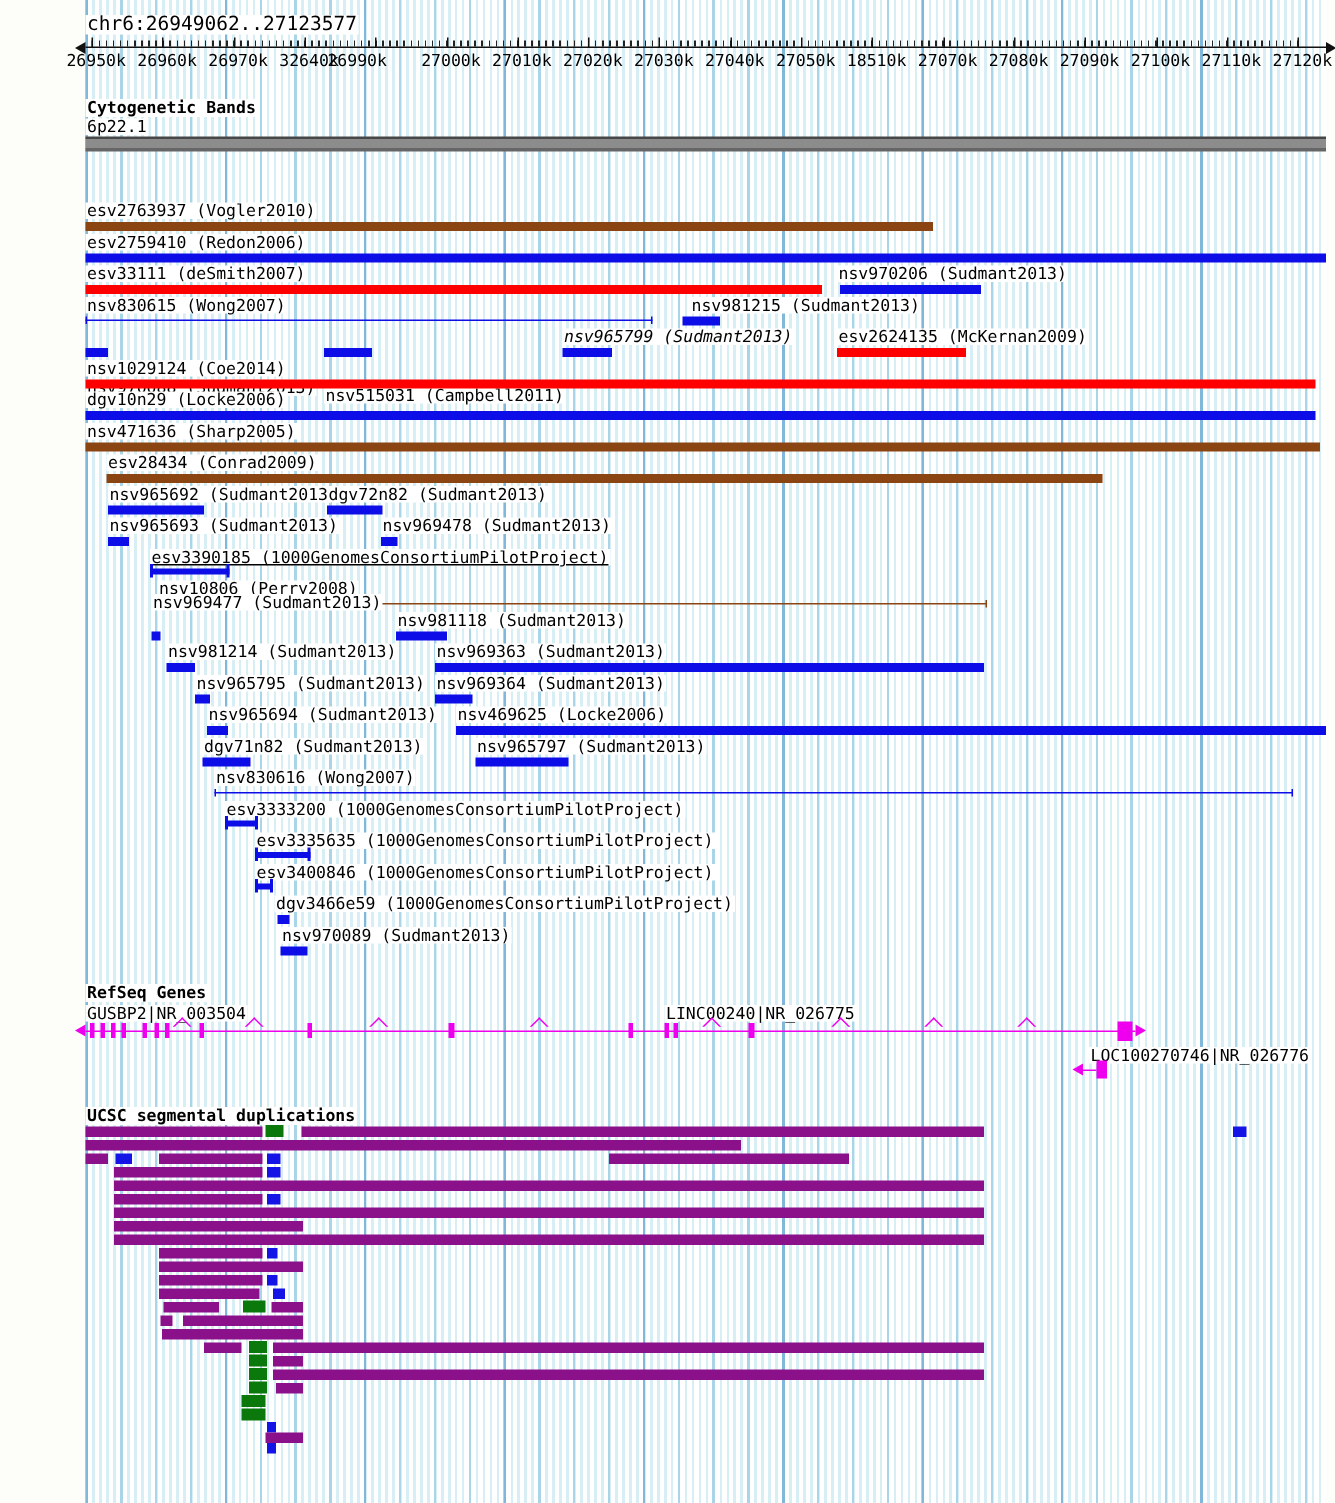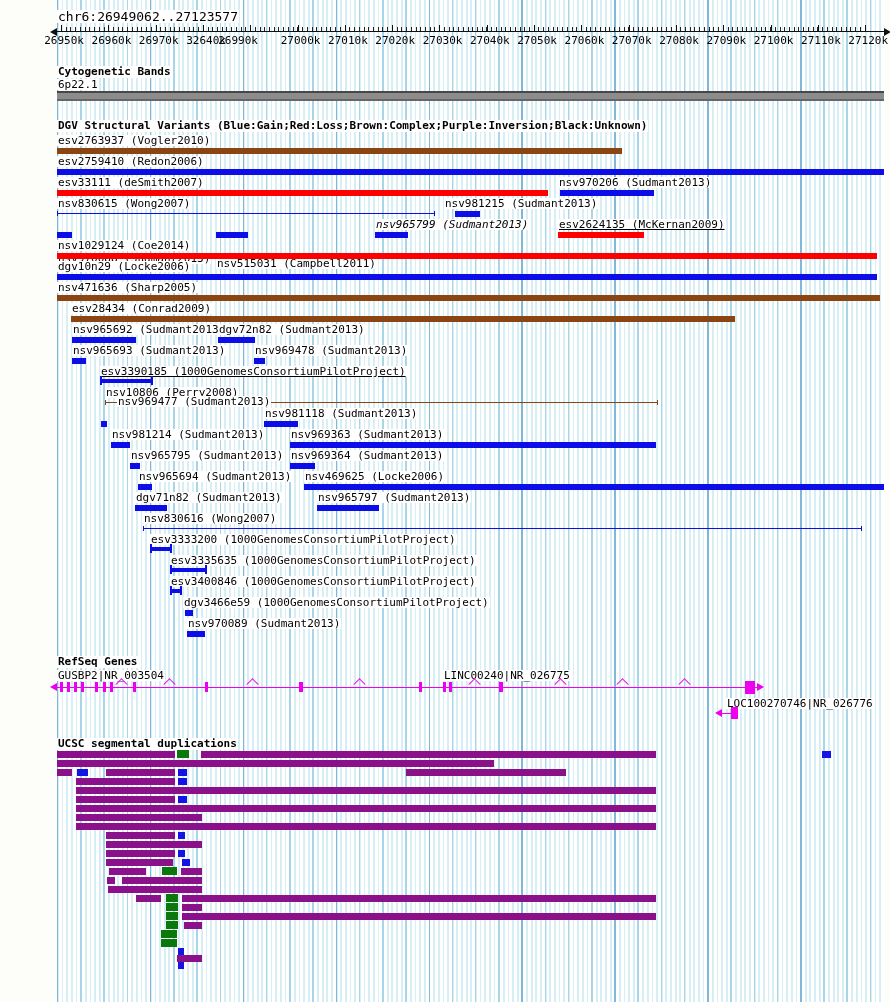--- a/index.html
+++ b/index.html
@@ -83,60 +83,59 @@
       <div class="ruler-lab" style="left: 344.8px;">27010k</div>
       <div class="ruler-major" style="left: 392.1px;"></div>
       <div class="ruler-lab" style="left: 392.1px;">27020k</div>
       <div class="ruler-major" style="left: 439.4px;"></div>
       <div class="ruler-lab" style="left: 439.4px;">27030k</div>
       <div class="ruler-major" style="left: 486.7px;"></div>
       <div class="ruler-lab" style="left: 486.7px;">27040k</div>
       <div class="ruler-major" style="left: 534px;"></div>
       <div class="ruler-lab" style="left: 534px;">27050k</div>
       <div class="ruler-major" style="left: 581.3px;"></div>
-      <div class="ruler-lab" style="left: 581.3px;">27060k</div>
+      <div class="ruler-lab" style="left: 581.3px;">18510k</div>
       <div class="ruler-major" style="left: 628.6px;"></div>
       <div class="ruler-lab" style="left: 628.6px;">27070k</div>
       <div class="ruler-major" style="left: 675.9px;"></div>
       <div class="ruler-lab" style="left: 675.9px;">27080k</div>
       <div class="ruler-major" style="left: 723.2px;"></div>
       <div class="ruler-lab" style="left: 723.2px;">27090k</div>
       <div class="ruler-major" style="left: 770.5px;"></div>
       <div class="ruler-lab" style="left: 770.5px;">27100k</div>
       <div class="ruler-major" style="left: 817.8px;"></div>
       <div class="ruler-lab" style="left: 817.8px;">27110k</div>
       <div class="ruler-major" style="left: 865.1px;"></div>
       <div class="ruler-lab" style="left: 865.1px;">27120k</div>
     </div>
 
   <div class="hdr" style="left:57px;top:66px;">Cytogenetic Bands</div>
   <div class="lbl" style="left:57px;top:79px;">6p22.1</div>
   <div id="band-bar"></div>
 
-  <div class="hdr" style="left:57px;top:120px;">DGV Structural Variants (Blue:Gain;Red:Loss;Brown:Complex;Purple:Inversion;Black:Unknown)</div>
   <div id="dgv-track">
       <div class="lbl" style="left: 57px; top: 135px;">esv2763937 (Vogler2010)</div>
       <div class="bar bar" style="color: rgb(139, 69, 19); left: 57px; width: 565px; top: 148px;"></div>
       <div class="lbl" style="left: 57px; top: 156px;">esv2759410 (Redon2006)</div>
       <div class="bar bar" style="color: rgb(13, 13, 232); left: 57px; width: 827px; top: 169px;"></div>
       <div class="lbl" style="left: 57px; top: 177px;">esv33111 (deSmith2007)</div>
       <div class="bar bar" style="color: rgb(255, 0, 0); left: 57px; width: 491px; top: 190px;"></div>
       <div class="lbl" style="left: 558px; top: 177px;">nsv970206 (Sudmant2013)</div>
       <div class="bar bar" style="color: rgb(13, 13, 232); left: 560px; width: 94px; top: 190px;"></div>
       <div class="lbl" style="left: 57px; top: 198px;">nsv830615 (Wong2007)</div>
       <div class="bar line" style="color: rgb(13, 13, 232); left: 57px; width: 378px; top: 213px;"></div>
-      <div class="lbl" style="left: 444px; top: 198px; text-align: right;">nsv981215 (Sudmant2013)</div>
+      <div class="lbl" style="left: 460px; top: 198px; text-align: right;">nsv981215 (Sudmant2013)</div>
       <div class="bar bar" style="color: rgb(13, 13, 232); left: 455px; width: 25px; top: 211px;"></div>
       <div class="lbl" style="left: 57px; top: 219px; margin-top: 34px;">nsv970088 (Sudmant2013)</div>
       <div class="bar bar" style="color: rgb(13, 13, 232); left: 57px; width: 15px; top: 232px;"></div>
       <div class="lbl" style="left: 216px; top: 219px; margin-top: 39px;">nsv515031 (Campbell2011)</div>
       <div class="bar bar" style="color: rgb(13, 13, 232); left: 216px; width: 32px; top: 232px;"></div>
       <div class="lbl" style="left: 375px; top: 219px; font-style: italic;">nsv965799 (Sudmant2013)</div>
       <div class="bar bar" style="color: rgb(13, 13, 232); left: 375px; width: 33px; top: 232px;"></div>
-      <div class="lbl" style="left: 558px; top: 219px; text-decoration: underline;">esv2624135 (McKernan2009)</div>
+      <div class="lbl" style="left: 558px; top: 219px;">esv2624135 (McKernan2009)</div>
       <div class="bar bar" style="color: rgb(255, 0, 0); left: 558px; width: 86px; top: 232px;"></div>
       <div class="lbl" style="left: 57px; top: 240px;">nsv1029124 (Coe2014)</div>
       <div class="bar bar" style="color: rgb(255, 0, 0); left: 57px; width: 820px; top: 253px;"></div>
       <div class="lbl" style="left: 57px; top: 261px;">dgv10n29 (Locke2006)</div>
       <div class="bar bar" style="color: rgb(13, 13, 232); left: 57px; width: 820px; top: 274px;"></div>
       <div class="lbl" style="left: 57px; top: 282px;">nsv471636 (Sharp2005)</div>
       <div class="bar bar" style="color: rgb(139, 69, 19); left: 57px; width: 823px; top: 295px;"></div>
       <div class="lbl" style="left: 71px; top: 303px;">esv28434 (Conrad2009)</div>
       <div class="bar bar" style="color: rgb(139, 69, 19); left: 71px; width: 664px; top: 316px;"></div>
       <div class="lbl" style="left: 72px; top: 324px;">nsv965692 (Sudmant2013)</div>
@@ -144,21 +143,21 @@
       <div class="lbl" style="left: 218px; top: 324px;">dgv72n82 (Sudmant2013)</div>
       <div class="bar bar" style="color: rgb(13, 13, 232); left: 218px; width: 37px; top: 337px;"></div>
       <div class="lbl" style="left: 72px; top: 345px;">nsv965693 (Sudmant2013)</div>
       <div class="bar bar" style="color: rgb(13, 13, 232); left: 72px; width: 14px; top: 358px;"></div>
       <div class="lbl" style="left: 254px; top: 345px;">nsv969478 (Sudmant2013)</div>
       <div class="bar bar" style="color: rgb(13, 13, 232); left: 254px; width: 11px; top: 358px;"></div>
       <div class="lbl" style="left: 100px; top: 366px; text-decoration: underline;">esv3390185 (1000GenomesConsortiumPilotProject)</div>
       <div class="bar serif" style="color: rgb(13, 13, 232); left: 100px; width: 53px; top: 379px;"></div>
       <div class="lbl" style="left: 105px; top: 387px;">nsv10806 (Perry2008)</div>
       <div class="bar line" style="color: rgb(139, 69, 19); left: 105px; width: 553px; top: 402px;"></div>
-      <div class="lbl" style="left: 101px; top: 396px; margin-left: 16px;">nsv969477 (Sudmant2013)</div>
+      <div class="lbl" style="left: 101px; top: 396px;">nsv969477 (Sudmant2013)</div>
       <div class="bar bar" style="color: rgb(13, 13, 232); left: 101px; width: 6px; top: 421px;"></div>
       <div class="lbl" style="left: 264px; top: 408px;">nsv981118 (Sudmant2013)</div>
       <div class="bar bar" style="color: rgb(13, 13, 232); left: 264px; width: 34px; top: 421px;"></div>
       <div class="lbl" style="left: 111px; top: 429px;">nsv981214 (Sudmant2013)</div>
       <div class="bar bar" style="color: rgb(13, 13, 232); left: 111px; width: 19px; top: 442px;"></div>
       <div class="lbl" style="left: 290px; top: 429px;">nsv969363 (Sudmant2013)</div>
       <div class="bar bar" style="color: rgb(13, 13, 232); left: 290px; width: 366px; top: 442px;"></div>
       <div class="lbl" style="left: 130px; top: 450px;">nsv965795 (Sudmant2013)</div>
       <div class="bar bar" style="color: rgb(13, 13, 232); left: 130px; width: 10px; top: 463px;"></div>
       <div class="lbl" style="left: 290px; top: 450px;">nsv969364 (Sudmant2013)</div>

